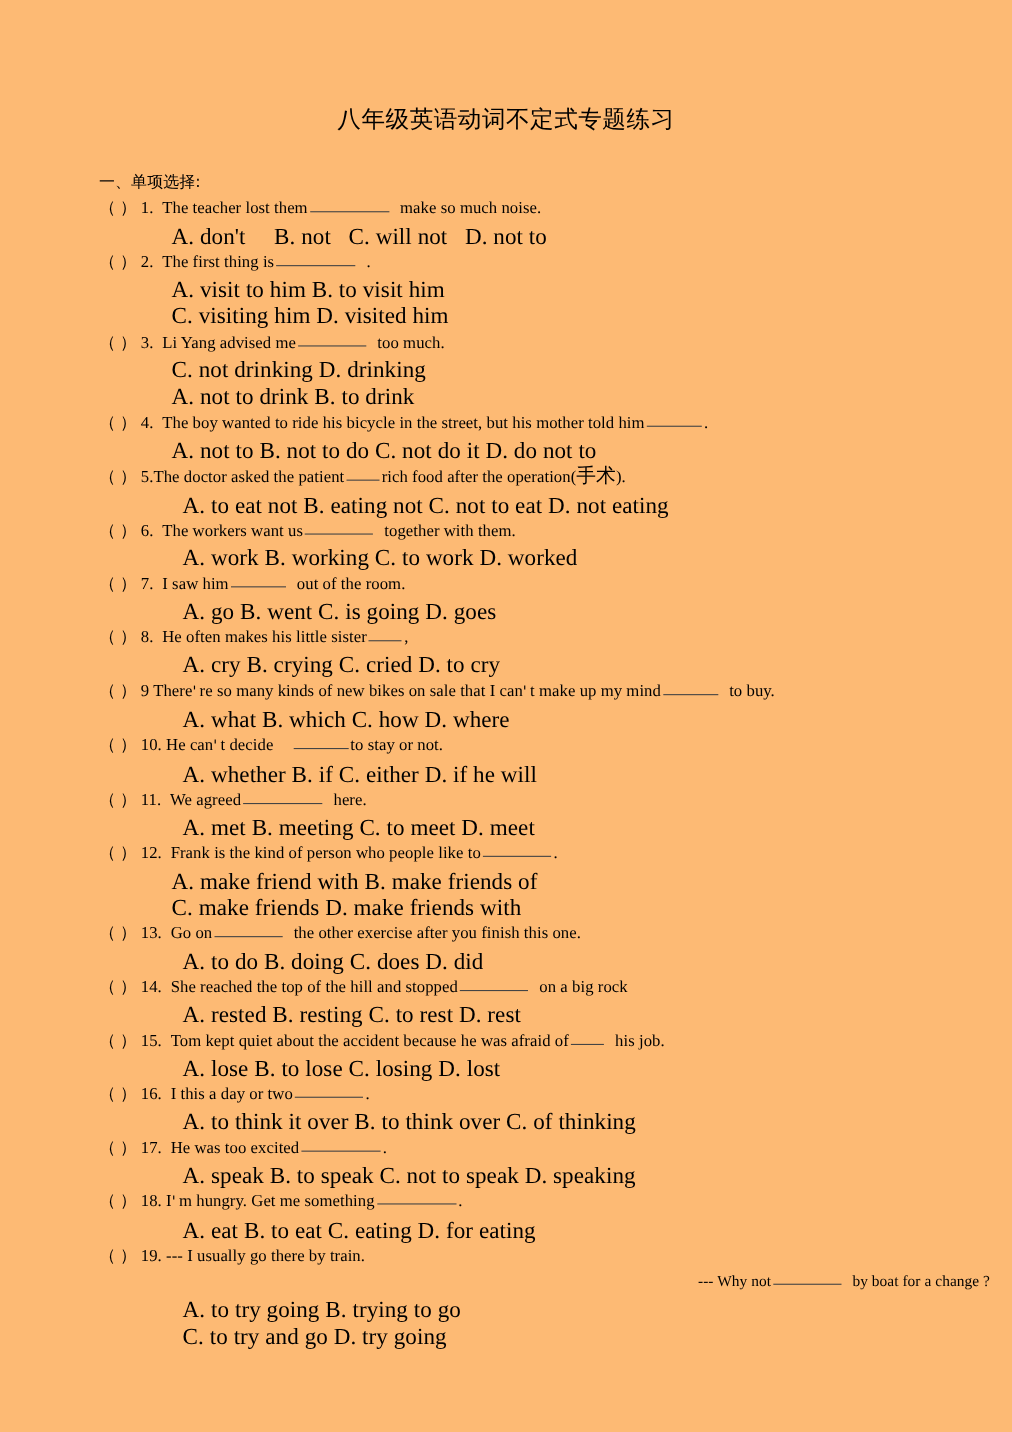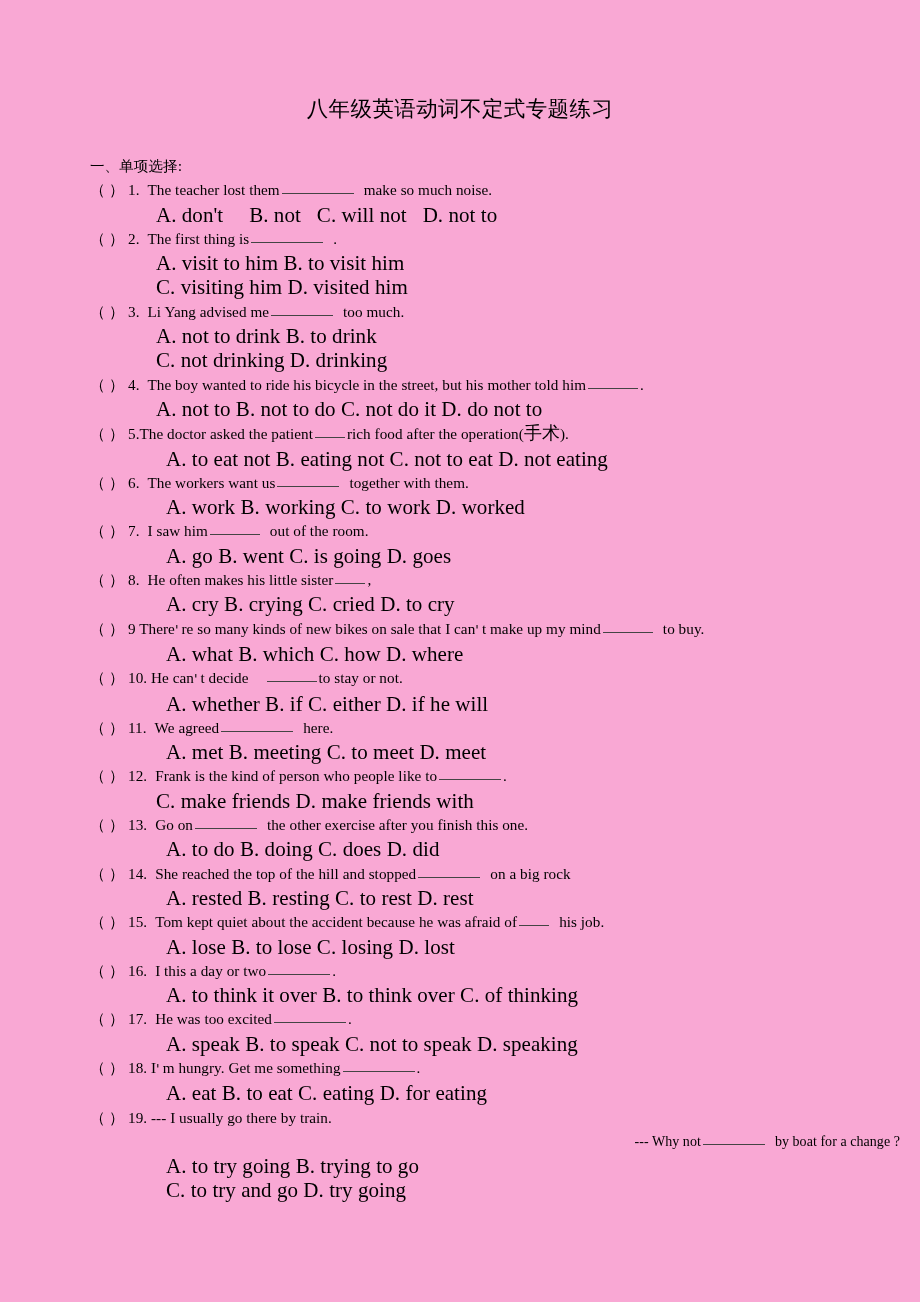--- a/index.html
+++ b/index.html
@@ -16,21 +16,21 @@
     -webkit-font-smoothing: antialiased;
   }
 
   .page {
     position: relative;
     width: 920px;
     height: 1302px;
     box-sizing: border-box;
     padding: 0;
     overflow: hidden;
-    background: #f9a8d4;
+    background: #fdba74;
   }
 
   .doc-title {
     position: absolute;
     top: 96px;
     left: 0;
     width: 920px;
     text-align: center;
     font-size: 21.5px;
     line-height: 26px;
@@ -128,22 +128,22 @@
     <div class="section-heading">一、单项选择:</div>
 
     <div class="q-line"><span class="paren">（  ）</span><span>1.</span><span class="sp sp-1"></span><span>The teacher lost them</span><span class="blank w-xl"></span><span class="sp sp-1"></span><span>make so much noise.</span></div>
     <div class="opt-line indent-b"><span>A. don't</span><span class="sp sp-3"></span><span>B. not</span><span class="sp sp-2"></span><span>C. will not</span><span class="sp sp-2"></span><span>D. not to</span></div>
 
     <div class="q-line"><span class="paren">（  ）</span><span>2.</span><span class="sp sp-1"></span><span>The first thing is</span><span class="blank w-xl"></span><span class="sp sp-1"></span><span>.</span></div>
     <div class="opt-line indent-b">A. visit to him         B. to visit him</div>
     <div class="opt-line indent-b">C. visiting him        D. visited him</div>
 
     <div class="q-line"><span class="paren">（  ）</span><span>3.</span><span class="sp sp-1"></span><span>Li Yang advised me</span><span class="blank w-l"></span><span class="sp sp-1"></span><span>too much.</span></div>
+    <div class="opt-line indent-b">C. not drinking                 D. drinking</div>
     <div class="opt-line indent-b">A. not to drink                  B. to drink</div>
-    <div class="opt-line indent-b">C. not drinking                 D. drinking</div>
 
     <div class="q-line"><span class="paren">（  ）</span><span>4.</span><span class="sp sp-1"></span><span>The boy wanted to ride his bicycle in the street, but his mother told him</span><span class="blank w-m"></span><span>.</span></div>
     <div class="opt-line indent-b">A. not to     B. not to do     C. not do it     D. do not to</div>
 
     <div class="q-line"><span class="paren">（  ）</span><span>5.The doctor asked the patient</span><span class="blank w-s"></span><span>rich food after the operation(</span><span class="cn">手术</span><span>).</span></div>
     <div class="opt-line indent-c">A. to eat not     B. eating not     C. not to eat     D. not eating</div>
 
     <div class="q-line"><span class="paren">（  ）</span><span>6.</span><span class="sp sp-1"></span><span>The workers want us</span><span class="blank w-l"></span><span class="sp sp-1"></span><span>together with them.</span></div>
     <div class="opt-line indent-c">A. work     B. working     C. to work     D. worked</div>
 
@@ -156,20 +156,21 @@
     <div class="q-line"><span class="paren">（  ）</span><span>9 There</span><span class="apos">'</span><span>re so many kinds of new bikes on sale that I can</span><span class="apos">'</span><span>t make up my mind</span><span class="blank w-m"></span><span class="sp sp-1"></span><span>to buy.</span></div>
     <div class="opt-line indent-c">A. what     B. which     C. how     D. where</div>
 
     <div class="q-line"><span class="paren">（  ）</span><span>10. He can</span><span class="apos">'</span><span>t decide</span><span class="sp sp-2"></span><span class="blank w-m"></span><span>to stay or not.</span></div>
     <div class="opt-line indent-c">A. whether     B. if    C. either     D. if he will</div>
 
     <div class="q-line"><span class="paren">（  ）</span><span>11.</span><span class="sp sp-1"></span><span>We agreed</span><span class="blank w-xl"></span><span class="sp sp-1"></span><span>here.</span></div>
     <div class="opt-line indent-c">A. met     B. meeting     C. to meet     D. meet</div>
 
     <div class="q-line"><span class="paren">（  ）</span><span>12.</span><span class="sp sp-1"></span><span>Frank is the kind of person who people like to</span><span class="blank w-l"></span><span>.</span></div>
+    <div class="opt-line indent-b">A. make friend with         B. make friends of</div>
     <div class="opt-line indent-b">C. make friends                D. make friends with</div>
 
     <div class="q-line"><span class="paren">（  ）</span><span>13.</span><span class="sp sp-1"></span><span>Go on</span><span class="blank w-l"></span><span class="sp sp-1"></span><span>the other exercise after you finish this one.</span></div>
     <div class="opt-line indent-c">A. to do     B. doing     C. does     D. did</div>
 
     <div class="q-line"><span class="paren">（  ）</span><span>14.</span><span class="sp sp-1"></span><span>She reached the top of the hill and stopped</span><span class="blank w-l"></span><span class="sp sp-1"></span><span>on a big rock</span></div>
     <div class="opt-line indent-c">A. rested     B. resting     C. to rest     D. rest</div>
 
     <div class="q-line"><span class="paren">（  ）</span><span>15.</span><span class="sp sp-1"></span><span>Tom kept quiet about the accident because he was afraid of</span><span class="blank w-s"></span><span class="sp sp-1"></span><span>his job.</span></div>
     <div class="opt-line indent-c">A. lose        B. to lose   C. losing      D. lost</div>

